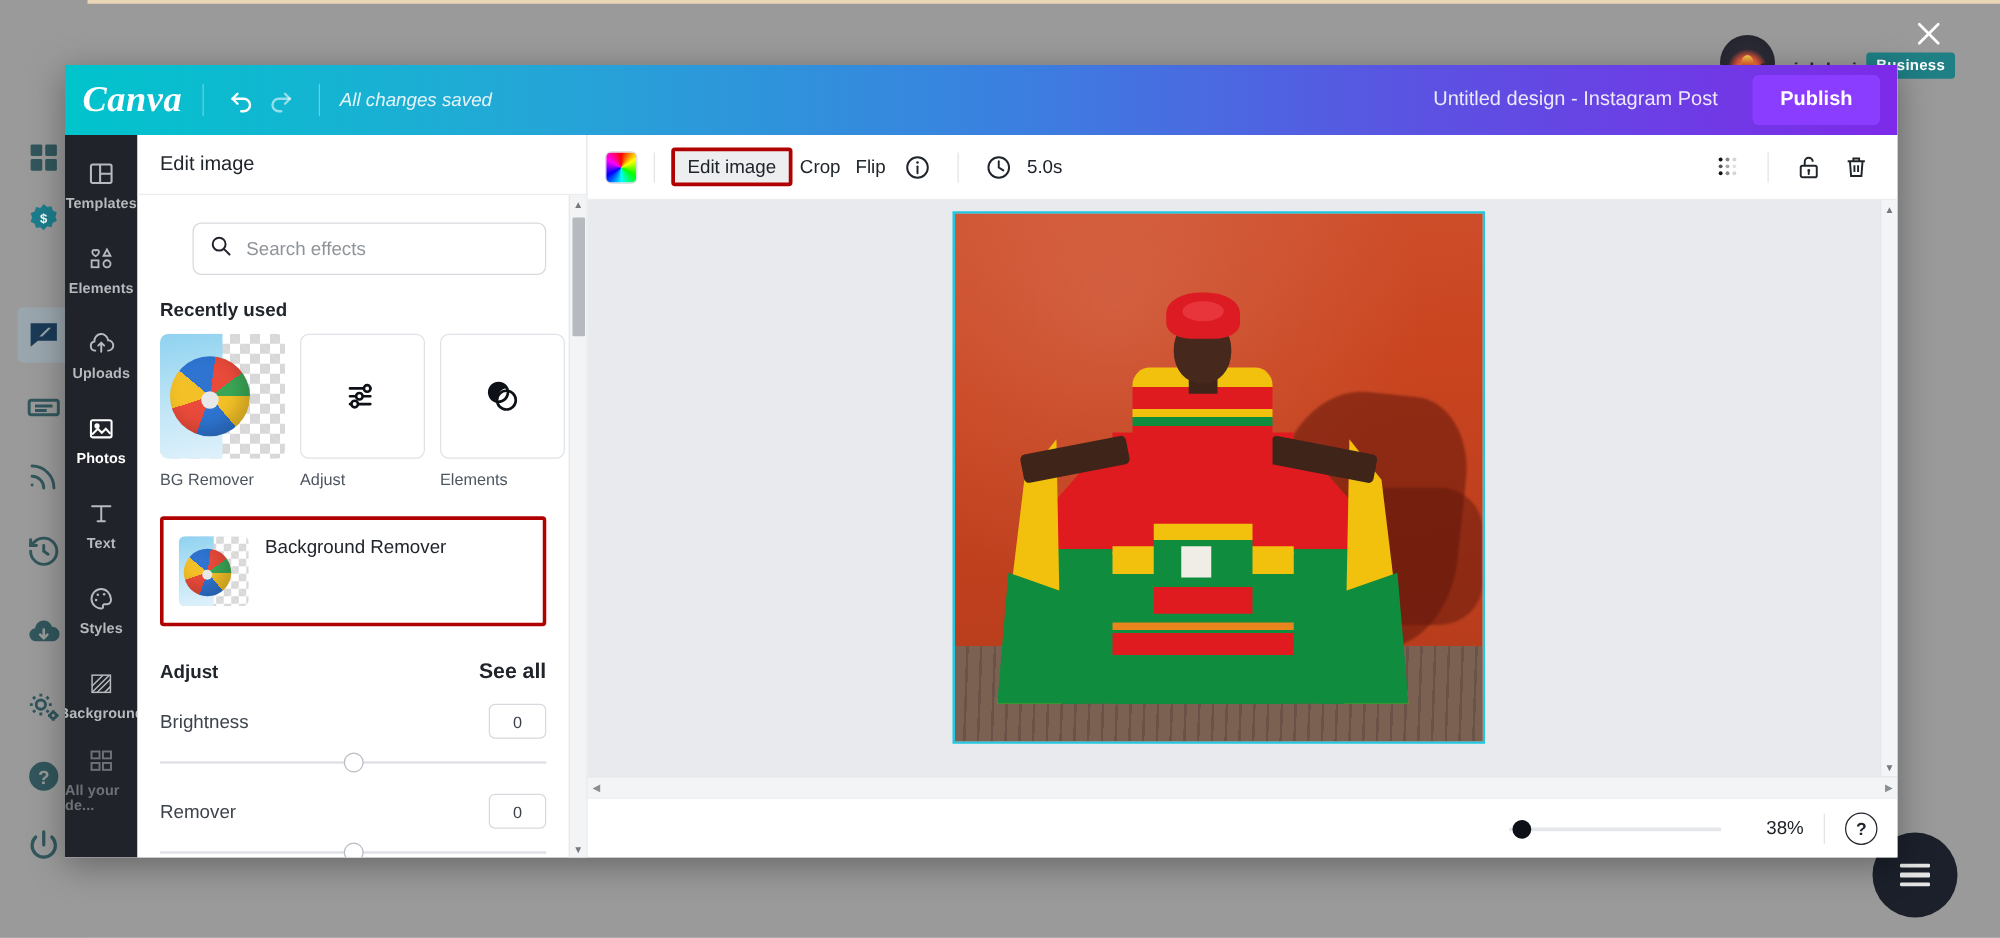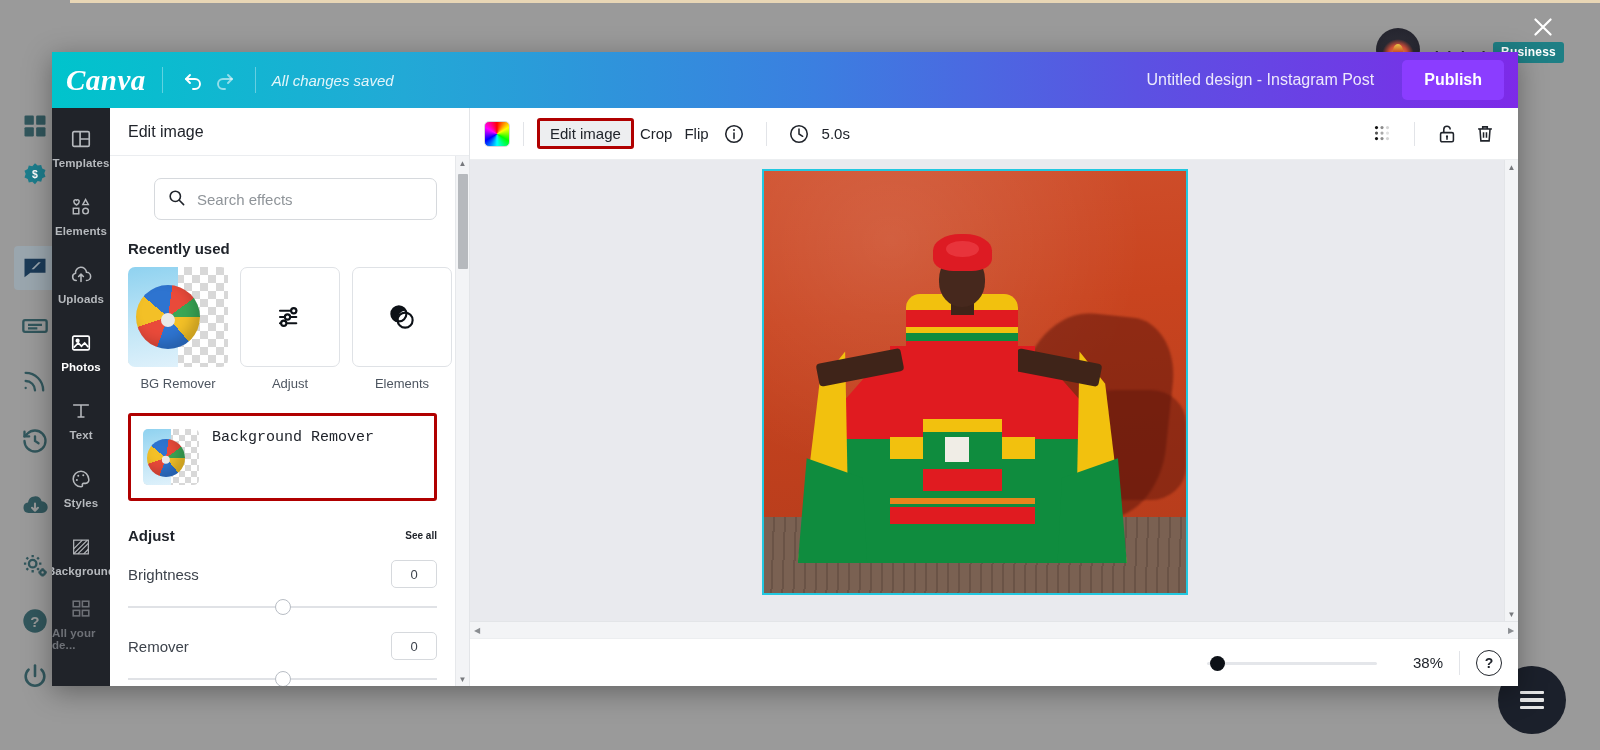--- a/index.html
+++ b/index.html
@@ -86,46 +86,46 @@
       font-family:"Liberation Sans", sans-serif; background:transparent; }
   .search input::placeholder { color:#8f9499; }
 
   .sect-title { font-size:15px; font-weight:700; color:#20242b; margin:20px 0 10px; }
 
   .recent { display:flex; gap:12px; }
   .recent .cell { width:100px; }
   .recent .tile { width:100px; height:100px; border-radius:7px; border:1px solid #dfe2e6; overflow:hidden;
       display:flex; align-items:center; justify-content:center; background:#fff; position:relative; }
   .recent .tile.nobd { border:none; }
-  .recent .cap { text-align:center; font-size:13px; color:#4d5560; margin-top:9px; }
+  .recent .cap { font-size:13px; color:#4d5560; margin-top:9px; }
   .recent .tile svg { width:30px; height:30px; color:#0d1117; }
 
   .checker { position:absolute; inset:0;
      background-image:
        linear-gradient(45deg,#d8d8d8 25%,transparent 25%,transparent 75%,#d8d8d8 75%),
        linear-gradient(45deg,#d8d8d8 25%,transparent 25%,transparent 75%,#d8d8d8 75%);
      background-size:16px 16px; background-position:0 0, 8px 8px; background-color:#fff; }
   .sky { position:absolute; left:0; top:0; width:50%; height:100%;
      background:linear-gradient(170deg,#8fd2f0 0%,#bfe5f6 55%,#dff1fb 100%); }
   .ball { position:absolute; border-radius:50%; overflow:hidden;
      background: conic-gradient(from 200deg, #e94a3a 0deg 52deg, #f3c027 52deg 110deg, #2e74d0 110deg 168deg,
                 #e94a3a 168deg 214deg, #3aa655 214deg 250deg, #f3c027 250deg 300deg, #2e74d0 300deg 360deg);
      box-shadow: inset -6px -6px 12px rgba(0,0,0,.18); }
   .ball .hub { position:absolute; left:50%; top:54%; transform:translate(-50%,-50%);
      width:22%; height:22%; border-radius:50%; background:#e8e8e8; }
 
   .bgr-card { margin-top:22px; border:3px solid #b00000; border-radius:3px; padding:0; }
   .bgr-inner { display:flex; gap:13px; padding:13px 12px; align-items:flex-start; background:#fff; }
   .bgr-thumb { width:56px; height:56px; position:relative; border-radius:5px; overflow:hidden; flex:0 0 56px; }
-  .bgr-txt .t { font-size:15px; color:#20242b; margin-bottom:16px;font-family:Liberation Mono, monospace; }
+  .bgr-txt .t { font-size:15px; color:#20242b; margin-bottom:16px; }
   .bgr-txt .d { font-size:13.5px; color:#6b727c; line-height:1.5; }
 
   .adjust-head { display:flex; align-items:center; justify-content:space-between; margin-top:26px; }
   .adjust-head .ah { font-size:15px; font-weight:700; color:#20242b; }
-  .adjust-head .sa { font-size:10px; font-weight:700; color:#20242b; cursor:pointer; }
+  .adjust-head .sa { font-size:17px; font-weight:700; color:#20242b; cursor:pointer; }
 
   .ctrl { margin-top:16px; }
   .ctrl-row { display:flex; align-items:center; justify-content:space-between; }
   .ctrl-row .nm { font-size:15px; color:#3d434c; }
   .ctrl-row .val { width:46px; height:28px; border:1px solid #d6d9dd; border-radius:5px;
       font-size:13px; color:#3d434c; display:flex; align-items:center; justify-content:center; }
   .slider { position:relative; height:18px; margin-top:10px; }
   .slider .track { position:absolute; left:0; right:0; top:8px; height:2px; background:#e0e2e6; }
   .slider .knob { position:absolute; top:1px; width:16px; height:16px; border-radius:50%;
      background:#fff; border:1.5px solid #b8bdc4; transform:translateX(-50%); }

